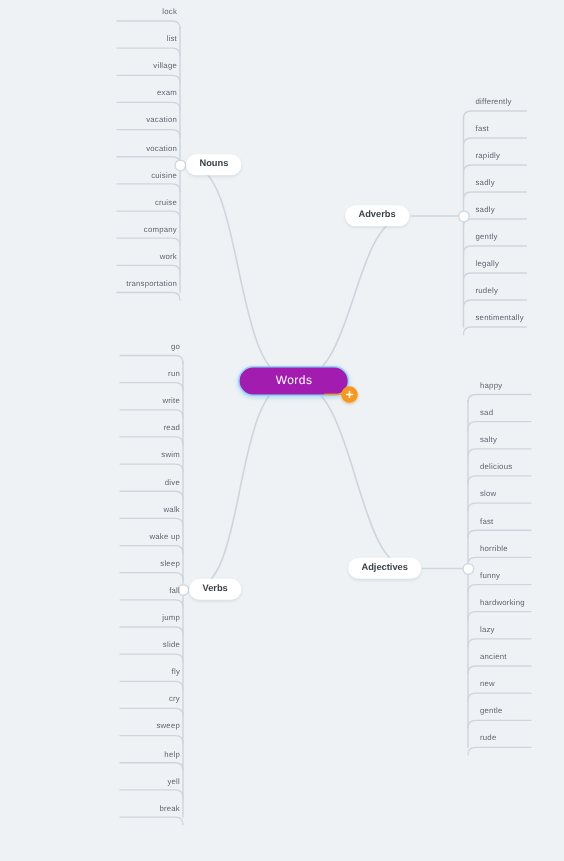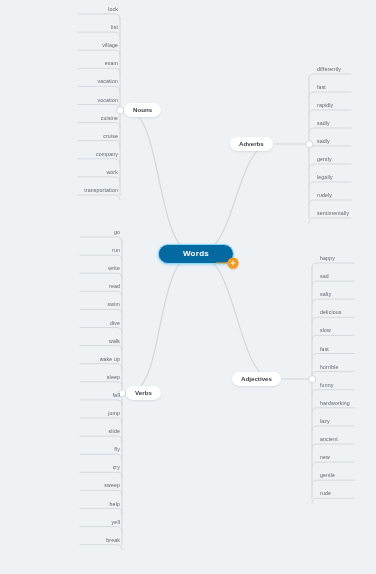--- a/index.html
+++ b/index.html
@@ -55,26 +55,26 @@
     color: #3b4248;
     padding: 4px 9px;
     line-height: 1;
     white-space: nowrap;
     box-shadow: 0 1px 2px rgba(90,110,130,0.16);
     transform: translateY(-50%);
   }
   
   .root {
     position: absolute;
-    background: #0369a1;
+    background: #a21caf;
     border: 1.6px solid #8fd3f7;
     border-radius: 11px;
     color: #ffffff;
     font-size: 8px;
-    font-weight: bold;
+    font-weight: normal;
     letter-spacing: 0.3px;
     padding: 5px 24px;
     line-height: 1;
     white-space: nowrap;
     transform: translate(-50%, -50%);
     box-shadow: 0 1px 3px rgba(41,169,236,0.35);
   }
   
   .add-btn {
     position: absolute;

